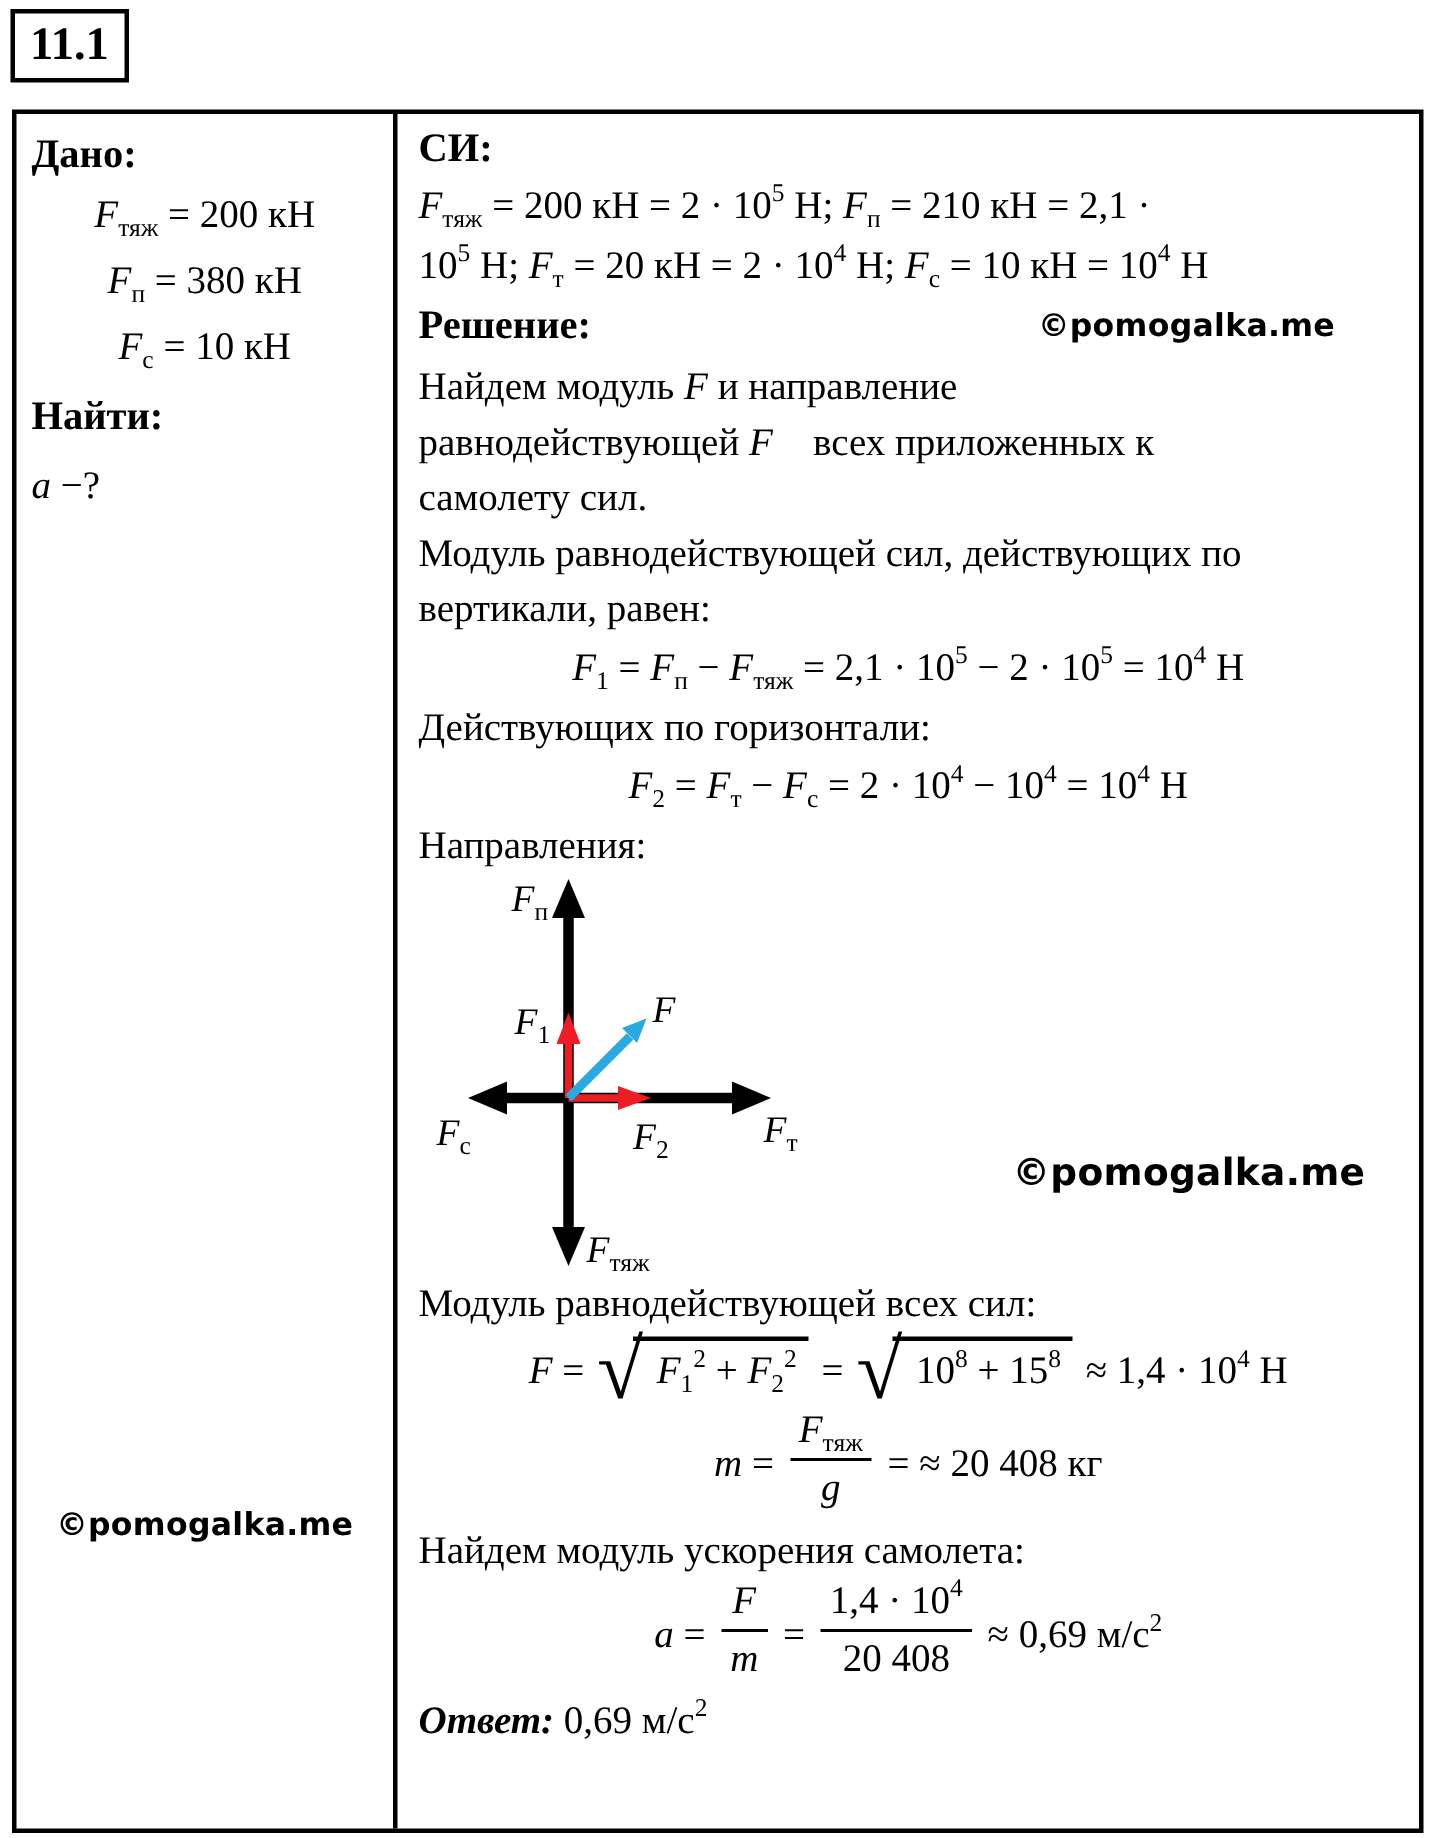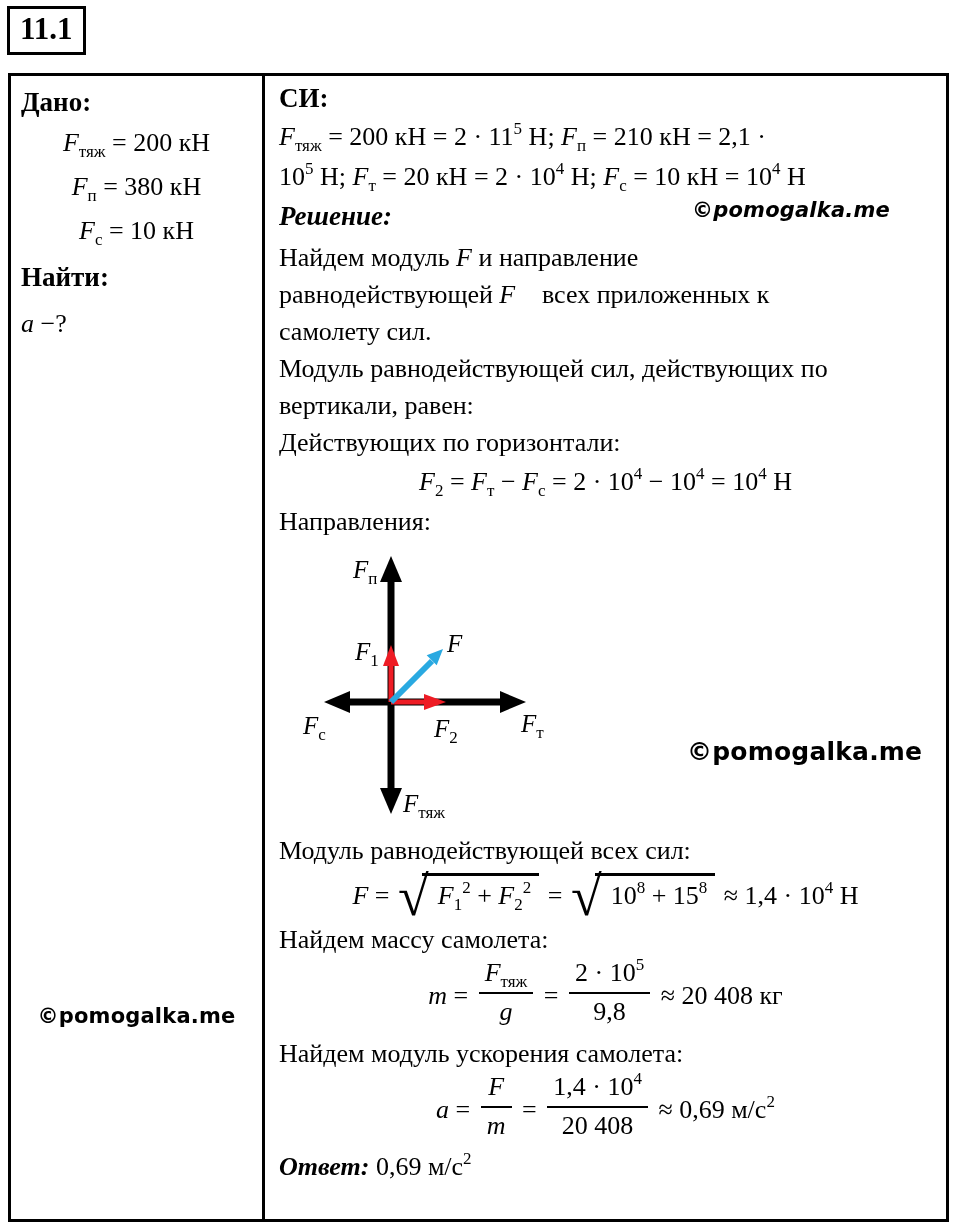--- a/index.html
+++ b/index.html
@@ -32,21 +32,21 @@
   .given-line { font-size:26px; line-height:44px; text-align:center; white-space:nowrap; }
   .find-line { font-size:26px; line-height:40px; margin-top:8px; }
 
   .watermark {
     font-family:"DejaVu Sans","Liberation Sans",sans-serif;
     font-weight:bold; font-size:21px; letter-spacing:0.2px; white-space:nowrap;
   }
   .wm-left { position:absolute; top:928px; left:0; width:100%; text-align:center; }
 
   .si-lines .line { line-height:40px; }
-  .solution-head { display:flex; justify-content:space-between; align-items:flex-start; margin:1px 0 4px 0;font-style:italic; }
+  .solution-head { display:flex; justify-content:space-between; align-items:center; margin:1px 0 4px 0; }
   .solution-head .watermark { margin-right:42px; }
 
   .eq { font-size:26px; line-height:42px; text-align:center; white-space:nowrap; }
 
   
   .frac { display:inline-block; vertical-align:middle; text-align:center; margin:0 4px; transform:translateY(-4px); }
   .frac .num { display:block; border-bottom:2.5px solid #000; padding:0 6px 1px 6px; line-height:36px; }
   .frac .den { display:block; padding:1px 6px 0 6px; line-height:34px; }
   .eq-frac { margin:1px 0 2px 0; line-height:normal; }
   .eq-frac > span { vertical-align:middle; }
@@ -55,21 +55,21 @@
   .eq-sqrt { margin:4px 0 2px 0; line-height:normal; }
   .eq-sqrt > span { vertical-align:middle; }
   .sqrt { display:inline-flex; align-items:flex-start; vertical-align:middle; margin:0 2px; }
   .sqrt-sign { font-size:56px; line-height:46px; font-weight:400; }
   .radicand { display:inline-block; border-top:3px solid #000; padding:5px 8px 2px 16px; margin-left:-7px; line-height:30px; }
 
   .answer-line { font-size:26px; line-height:36px; white-space:nowrap; }
   .answer-label { font-weight:bold; font-style:italic; }
 
   
-  .diagram { position:relative; width:100%; height:268px; margin:12px; }
+  .diagram { position:relative; width:100%; height:268px; margin:0; }
   .diagram svg { position:absolute; top:0; left:0; }
   .dlabel { position:absolute; font-size:25px; line-height:28px; white-space:nowrap; }
   .dl-fp     { left:62px;  top:4px; }
   .dl-f1     { left:64px;  top:86px; }
   .dl-f      { left:156px; top:78px; }
   .dl-fc     { left:12px;  top:160px; }
   .dl-f2     { left:143px; top:163px; }
   .dl-ft     { left:230px; top:158px; }
   .dl-ftyazh { left:112px; top:238px; }
   .dl-wm     { left:396px; top:186px; }
@@ -87,35 +87,36 @@
     <div class="given-line"><span class="it">F</span><sub>п</sub><span> = 380 кН</span></div>
     <div class="given-line"><span class="it">F</span><sub>с</sub><span> = 10 кН</span></div>
     <div class="heading" style="margin-top:6px;">Найти:</div>
     <div class="find-line"><span class="it">a</span><span> −?</span></div>
     <div class="watermark wm-left">©pomogalka.me</div>
   </div>
 
   <div class="col-right">
     <div class="heading">СИ:</div>
     <div class="si-lines">
-      <div class="line"><span class="it">F</span><sub>тяж</sub><span> = 200 кН = 2 · 11</span><sup>5</sup><span> Н; </span><span class="it">F</span><sub>п</sub><span> = 210 кН = 2,1 ·</span></div>
+      <div class="line"><span class="it">F</span><sub>тяж</sub><span> = 200 кН = 2 · 10</span><sup>5</sup><span> Н; </span><span class="it">F</span><sub>п</sub><span> = 210 кН = 2,1 ·</span></div>
       <div class="line"><span>10</span><sup>5</sup><span> Н; </span><span class="it">F</span><sub>т</sub><span> = 20 кН = 2 · 10</span><sup>4</sup><span> Н; </span><span class="it">F</span><sub>с</sub><span> = 10 кН = 10</span><sup>4</sup><span> Н</span></div>
     </div>
 
     <div class="solution-head">
       <span class="heading">Решение:</span>
       <span class="watermark">©pomogalka.me</span>
     </div>
 
     <div class="line"><span>Найдем модуль </span><span class="it">F</span><span> и направление</span></div>
     <div class="line"><span>равнодействующей </span><span class="it">F⃗</span><span> всех приложенных к</span></div>
     <div class="line"><span>самолету сил.</span></div>
     <div class="line"><span>Модуль равнодействующей сил, действующих по</span></div>
     <div class="line"><span>вертикали, равен:</span></div>
 
+    <div class="eq"><span class="it">F</span><sub>1</sub><span> = </span><span class="it">F</span><sub>п</sub><span> − </span><span class="it">F</span><sub>тяж</sub><span> = 2,1 · 10</span><sup>5</sup><span> − 2 · 10</span><sup>5</sup><span> = 10</span><sup>4</sup><span> Н</span></div>
     <div class="line">Действующих по горизонтали:</div>
     <div class="eq"><span class="it">F</span><sub>2</sub><span> = </span><span class="it">F</span><sub>т</sub><span> − </span><span class="it">F</span><sub>с</sub><span> = 2 · 10</span><sup>4</sup><span> − 10</span><sup>4</sup><span> = 10</span><sup>4</sup><span> Н</span></div>
     <div class="line">Направления:</div>
 
     <div class="diagram">
       <svg width="660" height="268" viewBox="0 0 660 268">
 
         <g>
           <line x1="100" y1="150" x2="100" y2="26" stroke-width="7" stroke="#000000"></line>
           <polygon points="100,4 89,30 111,30" fill="#000000"></polygon>
@@ -162,24 +163,23 @@
     <div class="eq eq-sqrt">
       <span><span class="it">F</span><span> = </span></span><span class="sqrt">
           <span class="sqrt-sign">√</span>
           <span class="radicand"><span class="it">F</span><sub>1</sub><sup>2</sup><span> + </span><span class="it">F</span><sub>2</sub><sup>2</sup></span>
         </span><span><span> = </span></span><span class="sqrt">
           <span class="sqrt-sign">√</span>
           <span class="radicand"><span>10</span><sup>8</sup><span> + 15</span><sup>8</sup></span>
         </span><span><span> ≈ 1,4 · 10</span><sup>4</sup><span> Н</span></span>
     </div>
 
-    <div class="line">Найдем массу самолета:</div>
 
     <div class="eq eq-frac">
-      <span><span class="it">m</span><span> = </span></span><span class="frac"><span class="num"><span class="it">F</span><sub>тяж</sub></span><span class="den"><span class="it">g</span></span></span><span><span> = </span></span><span class="frac"><span class="num"><span>2 · 10</span><sup>5</sup></span><span class="den"><span>9,8</span></span></span><span><span> ≈ 20 408 кг</span></span>
+      <span><span class="it">m</span><span> = </span></span><span class="frac"><span class="num"><span class="it">F</span><sub>тяж</sub></span><span class="den"><span class="it">g</span></span></span><span><span> = </span></span><span><span> ≈ 20 408 кг</span></span>
     </div>
 
     <div class="line">Найдем модуль ускорения самолета:</div>
 
     <div class="eq eq-frac">
       <span><span class="it">a</span><span> = </span></span><span class="frac"><span class="num"><span class="it">F</span></span><span class="den"><span class="it">m</span></span></span><span><span> = </span></span><span class="frac"><span class="num"><span>1,4 · 10</span><sup>4</sup></span><span class="den"><span>20 408</span></span></span><span><span> ≈ 0,69  м/с</span><sup>2</sup></span>
     </div>
 
     <div class="answer-line">
       <span class="answer-label">Ответ:</span><span><span> 0,69 м/с</span><sup>2</sup></span>

